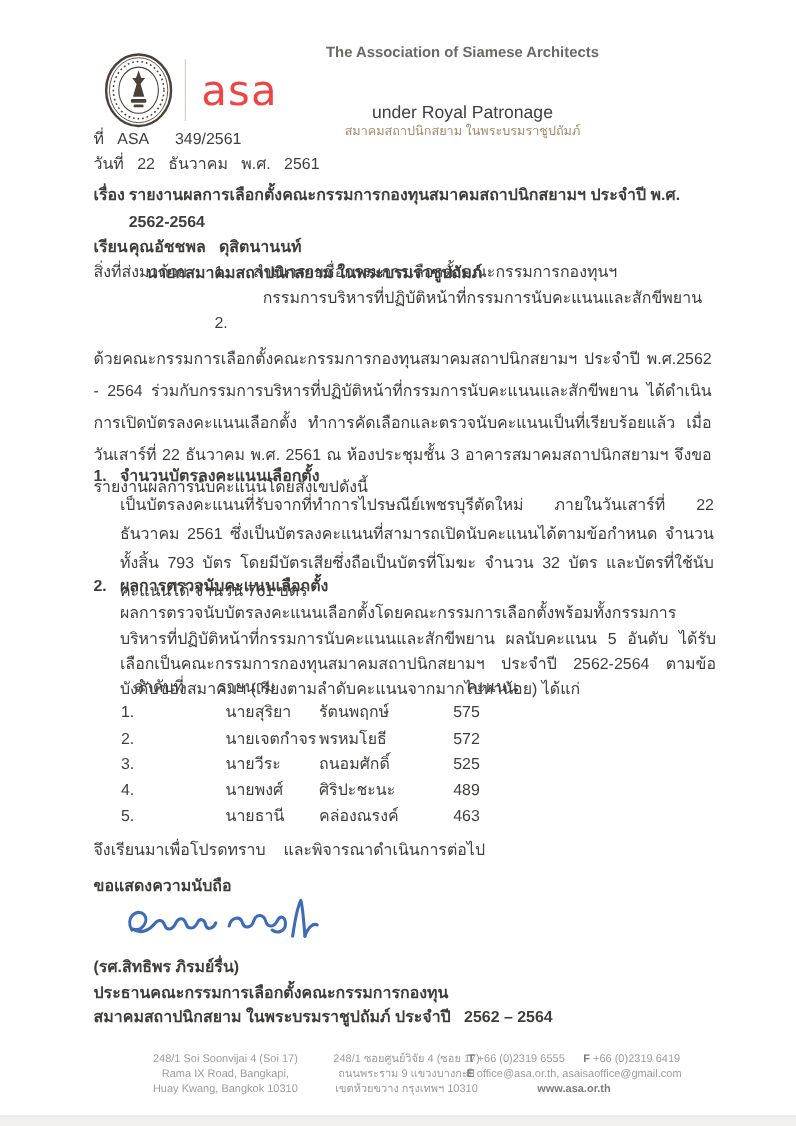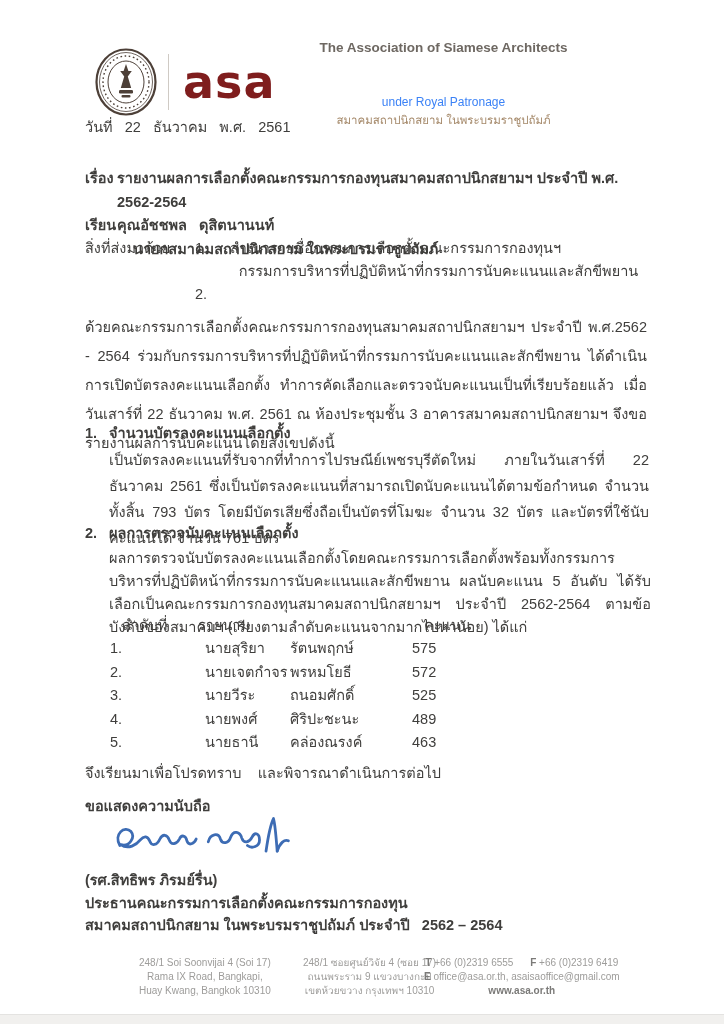--- a/index.html
+++ b/index.html
@@ -9,26 +9,26 @@
     font-family:"Liberation Sans", sans-serif; color:#3f3e3c; overflow:hidden;
     margin:0 auto;
   }
   .pre { white-space:pre-wrap; }
 
   
   .letterhead { position:absolute; top:36px; left:94px; display:flex; align-items:center; }
   .seal { width:64px; height:70px; }
   .lh-divider { width:1px; height:56px; background:#cfcac4; margin:0 14px 0 10px; }
   .wordmark {
-    font-size:46px; font-weight:700; letter-spacing:1px; line-height:62px;
-    color:#7f1d1d; font-family:"DejaVu Sans", sans-serif;
+    font-size:38px; font-weight:400; letter-spacing:1px; line-height:62px;
+    color:#ef4444; font-family:"DejaVu Sans", sans-serif;
   }
   .brand-text { margin-left:44px; padding-top:4px;text-align:center; }
   .brand-en { font-size:13.5px; font-weight:700; color:#6e6862; line-height:16px; }
-  .brand-sub { font-size:12px; color:#3b82f6; line-height:15px;margin-top:39px; }
+  .brand-sub { font-size:16px; color:#404040; line-height:15px;margin-top:39px; }
   .brand-th { font-size:11.5px; color:#a5896a; line-height:16px; margin-top:2px; }
 
   
   .abs { position:absolute; left:85px; width:562px; }
   .t { font-size:14.5px; line-height:22px; }
   .just { text-align:justify; }
 
   .meta { top:116px; }
   .meta .row { line-height:23px; }
 
@@ -98,20 +98,21 @@
     <div class="lh-divider"></div>
     <div class="wordmark">asa</div>
     <div class="brand-text">
       <div class="brand-en">The Association of Siamese Architects</div>
       <div class="brand-sub">under Royal Patronage</div>
       <div class="brand-th">สมาคมสถาปนิกสยาม ในพระบรมราชูปถัมภ์</div>
     </div>
   </div>
 
   <div class="abs t meta">
+    <div class="row pre">ที่   ASA      349/2561</div>
     <div class="row pre">วันที่   22   ธันวาคม   พ.ศ.   2561</div>
   </div>
 
   <div class="abs t subj">
     <div class="row">
       <span class="lbl">เรื่อง</span>
       <span class="pre">รายงานผลการเลือกตั้งคณะกรรมการกองทุนสมาคมสถาปนิกสยามฯ ประจำปี พ.ศ. 2562-2564</span>
     </div>
     <div class="row">
       <span class="lbl">เรียน</span>

